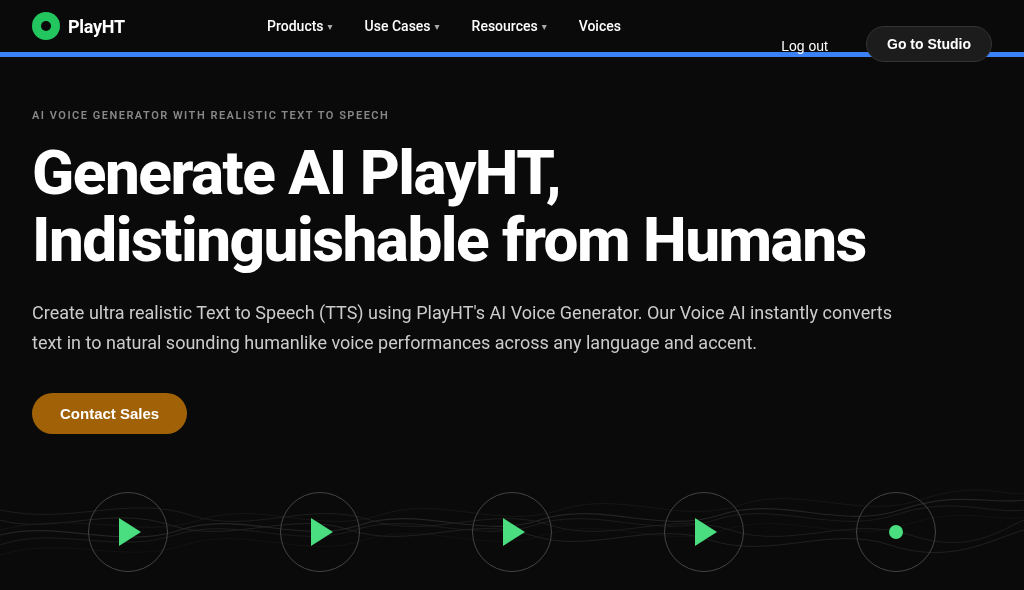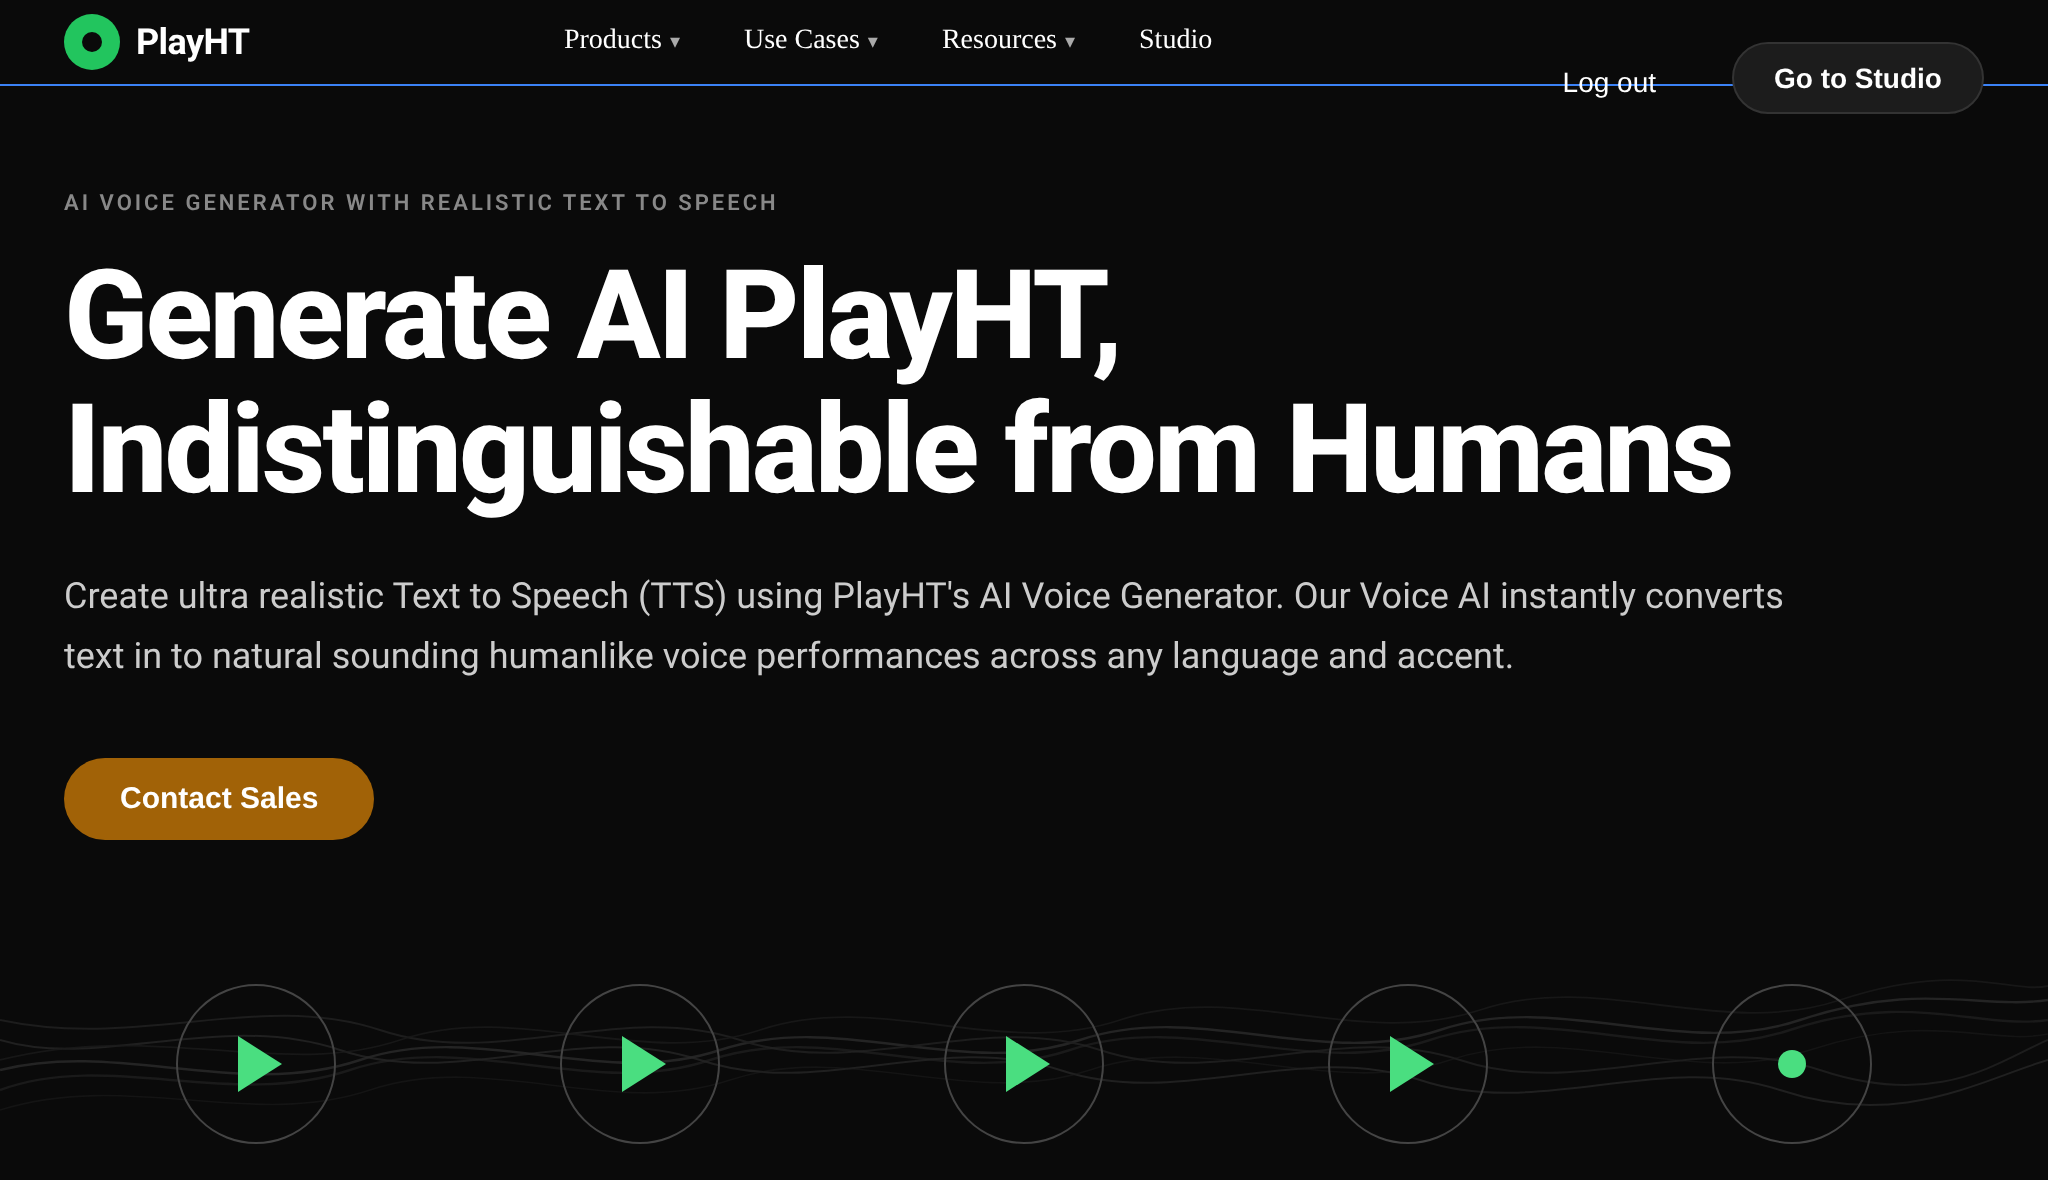--- a/index.html
+++ b/index.html
@@ -17,22 +17,22 @@
       overflow: hidden;
       position: relative;
     }
 
     
     .navbar {
       display: flex;
       align-items: center;
       justify-content: space-between;
       padding: 0 32px;
-      height: 43px;
-      border-bottom: 1px solid #3b82f6;
+      height: 57px;
+      border-bottom: 5px solid #3b82f6;
       background-color: #0a0a0a;
       position: relative;
       z-index: 10;
     }
 
     .nav-logo {
       display: flex;
       align-items: center;
       gap: 8px;
       cursor: pointer;
@@ -72,21 +72,20 @@
       display: flex;
       align-items: center;
       gap: 4px;
       padding: 8px 14px;
       color: #ffffff;
       font-size: 14px;
       font-weight: 500;
       cursor: pointer;
       border-radius: 6px;
       text-decoration: none;
-      font-family: Liberation Serif, serif;
     }
 
     .nav-chevron {
       font-size: 10px;
       color: #aaa;
     }
 
     .nav-right {
       display: flex;
       align-items: flex-end;
@@ -258,21 +257,21 @@
     </a>
     <a class="nav-item">
       <span>Use Cases</span>
       <span class="nav-chevron">▾</span>
     </a>
     <a class="nav-item">
       <span>Resources</span>
       <span class="nav-chevron">▾</span>
     </a>
     <a class="nav-item">
-      <span>Studio</span>
+      <span>Voices</span>
     </a>
   </div>
 
   <div class="nav-right">
     <button class="btn-logout">Log out</button>
     <button class="btn-studio">Go to Studio</button>
   </div>
 </nav>
 
 <section class="hero">

